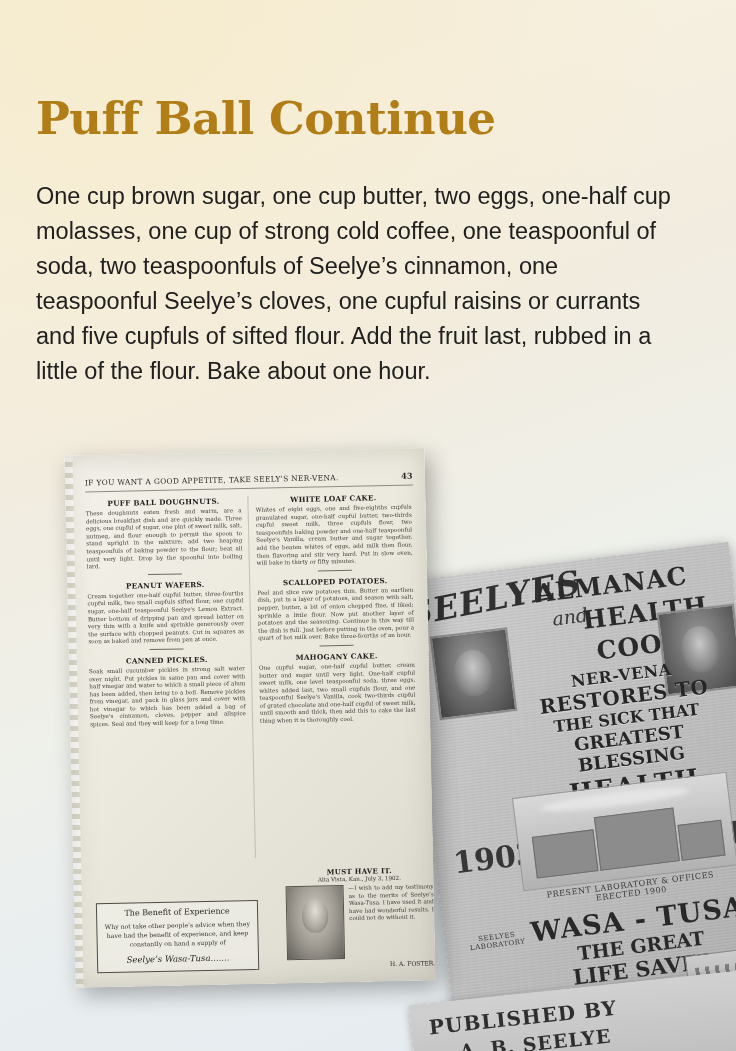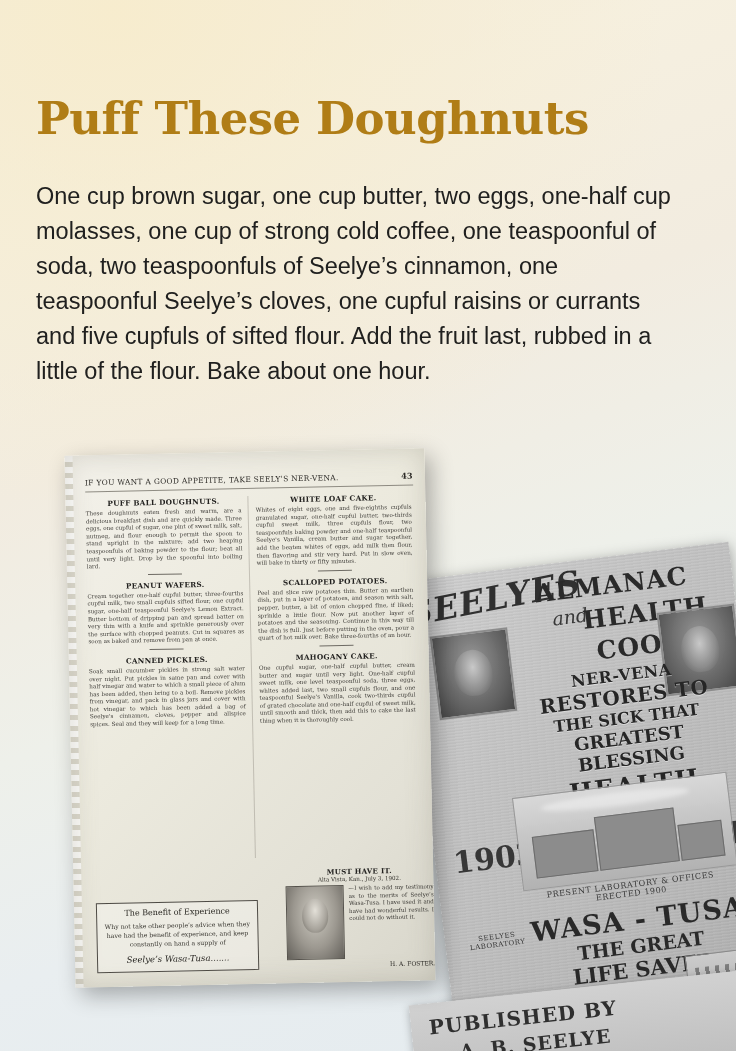--- a/index.html
+++ b/index.html
@@ -428,21 +428,21 @@
     font-size: 6px;
     margin-top: 2px;
     color: #2f2d29;
   }
 </style>
 </head>
 <body>
 
 <div id="page">
 
-  <h1 class="title">Puff These Doughnuts</h1>
+  <h1 class="title">Puff Ball Continue</h1>
   <p class="recipe-body">One cup brown sugar, one cup butter, two eggs, one-half cup molasses, one cup of strong cold coffee, one teaspoonful of soda, two teaspoonfuls of Seelye’s cinnamon, one teaspoonful Seelye’s cloves, one cupful raisins or currants and five cupfuls of sifted flour. Add the fruit last, rubbed in a little of the flour. Bake about one hour.</p>
 
   <div class="photo-area">
 
     <div class="almanac">
       <div class="grain"></div>
 
       <div class="alm-seelyes">SEELYES</div>
       <div class="alm-word1">ALMANAC</div>
       <div class="alm-word3">and</div>

